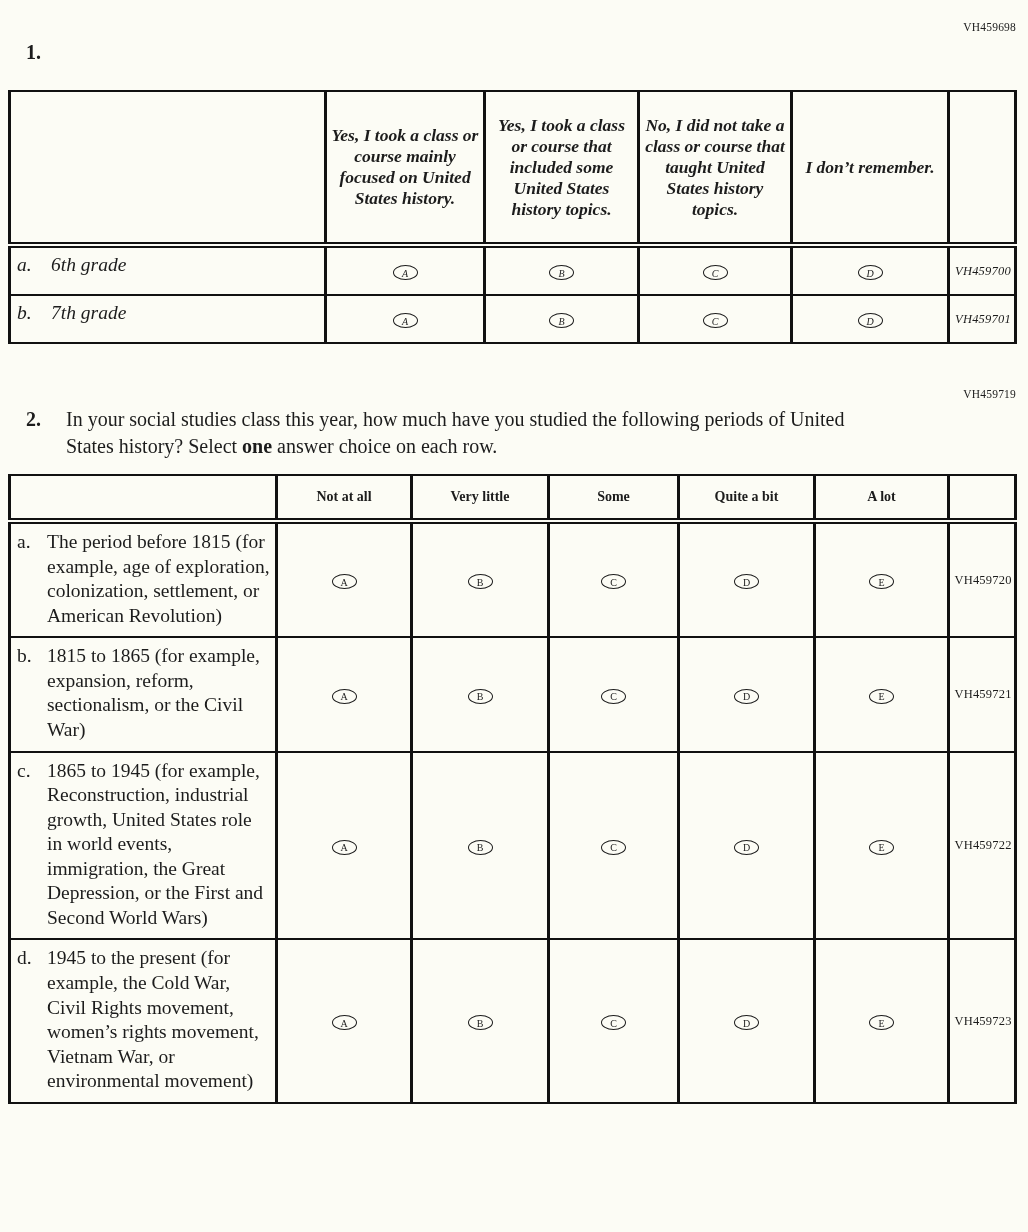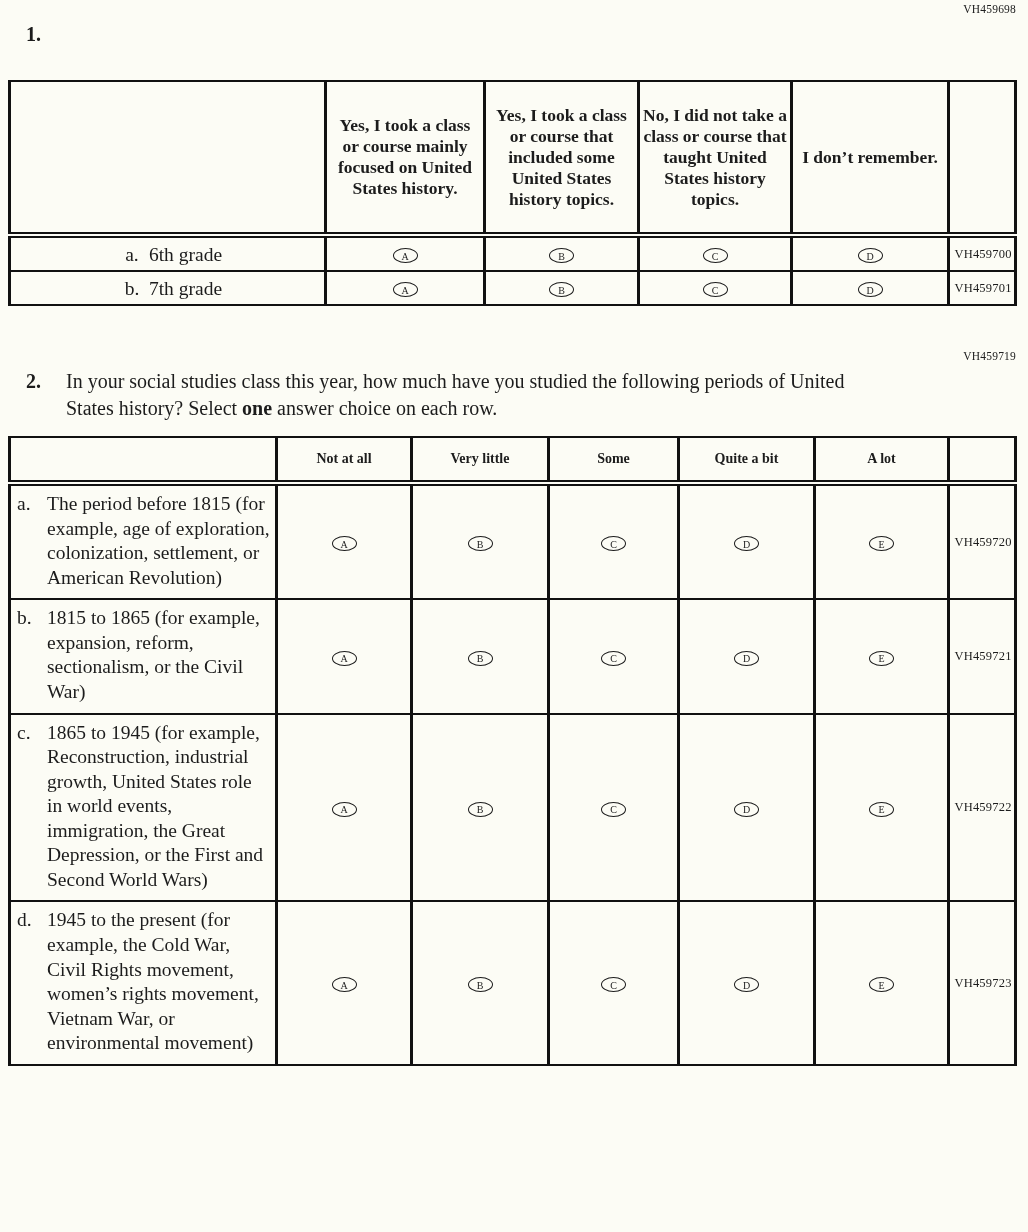--- a/index.html
+++ b/index.html
@@ -9,21 +9,21 @@
     font-family:"Liberation Serif","DejaVu Serif",serif;
     position:relative;
   }
   .vh-code{
     text-align:right;
     font-size:11.5px;
     letter-spacing:.2px;
     padding-right:12px;
     color:#202020;
   }
-  .top-code{padding-top:3px;}
+  .top-code{padding-top:21px;}
   .q2-code{margin-top:44px;padding-left:21px;}
   .question{
     display:flex;
     margin:6px 0 0 26px;
     gap:16px;
   }
   .qnum{
     font-weight:bold;
     font-size:20px;
     width:24px;
@@ -36,21 +36,21 @@
     line-height:1.35;
     width:792px;
   }
   table{
     border-collapse:collapse;
     table-layout:fixed;
     margin-left:8px;
     width:1006px;
     background:#fcfcf5;
   }
-  .t1{margin-top:32px;}
+  .t1{margin-top:24px;font-style:italic;}
   .t2{margin-top:14px;}
   th,td{
     border-top:2px solid #111;
     border-bottom:2px solid #111;
     border-left:3px solid #111;
     border-right:3px solid #111;
     padding:0;
   }
   thead th{
     border-bottom:6px double #111;
@@ -68,21 +68,21 @@
     font-size:14px;
     height:38px;
     padding:2px 3px;
   }
   .t1 td{height:30px;}
   td.lbl{
     font-size:19.5px;
     vertical-align:middle;
     text-align:left;
   }
-  .t1 td.lbl{padding:2px 4px 0 6px;text-align:center;}
+  .t1 td.lbl{padding:2px 4px 14px 6px;}
   .lblwrap{
     display:flex;
     padding:6px 4px 8px 6px;
     font-size:19.5px;
     line-height:1.26;
   }
   .t2 td.lbl{vertical-align:top;}
   .ltr{
     width:30px;
     flex-shrink:0;

